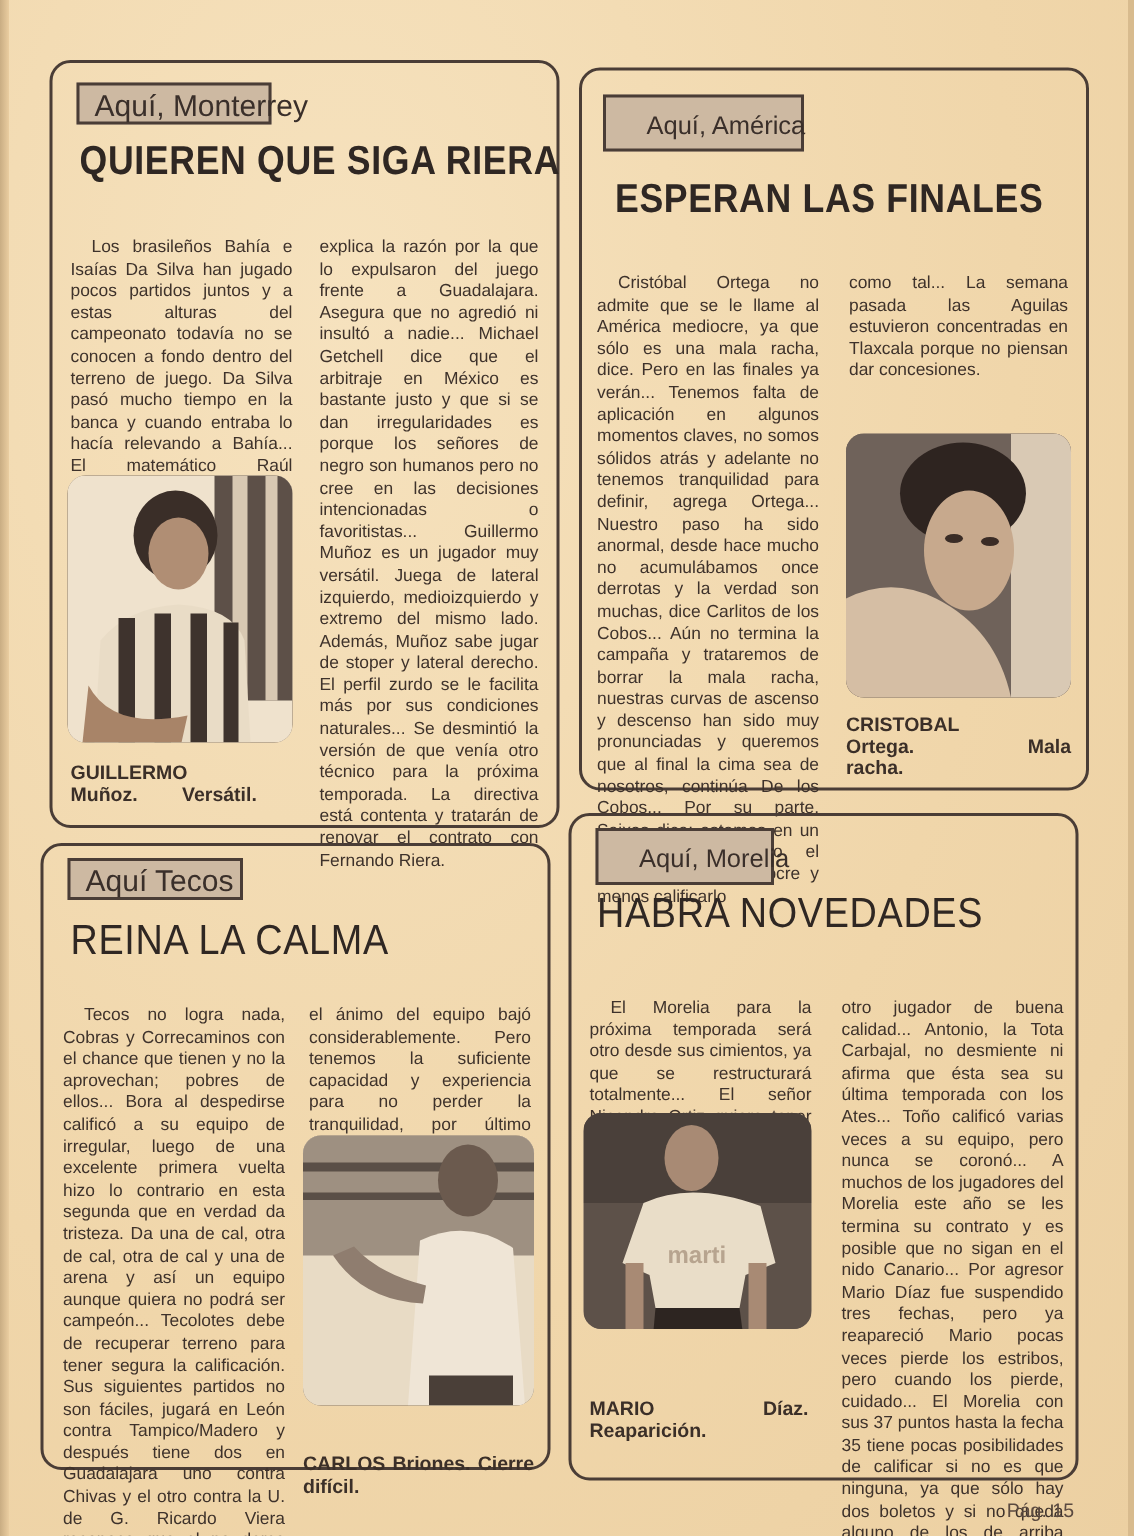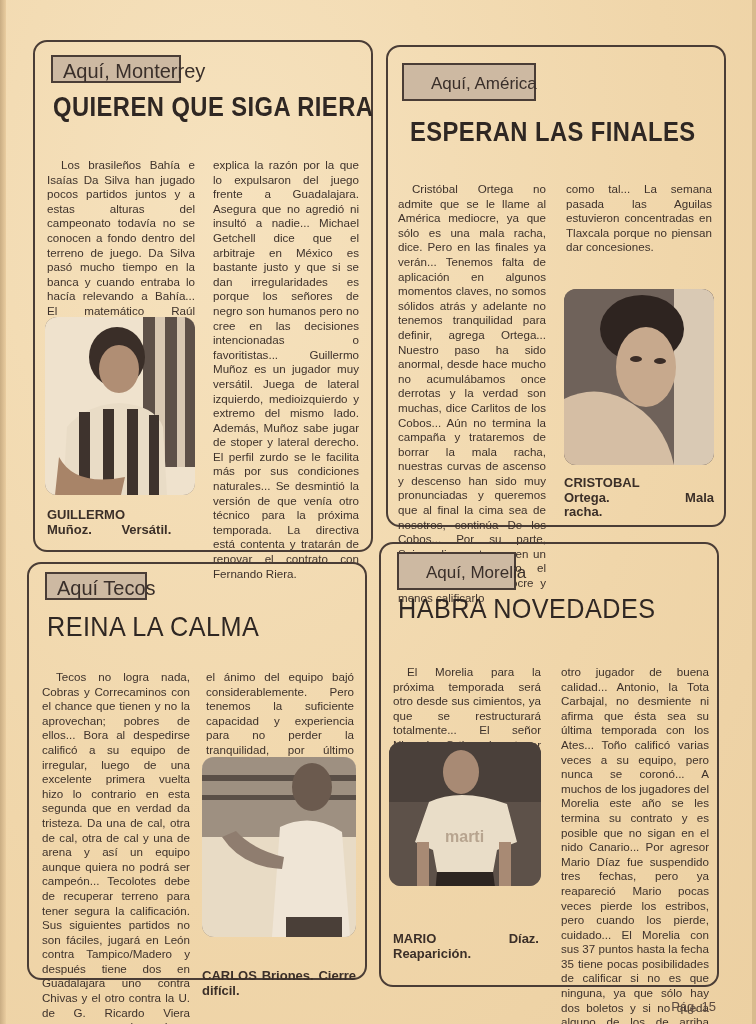--- a/index.html
+++ b/index.html
@@ -124,21 +124,21 @@
     <ellipse cx="78" cy="40" rx="42" ry="34" fill="#2e2420"></ellipse>
     <ellipse cx="82" cy="78" rx="30" ry="40" fill="#c7a98d"></ellipse>
     <path d="M0 176 L0 110 Q30 95 60 110 Q100 130 110 176 Z" fill="#d5bea4"></path>
     <ellipse cx="72" cy="70" rx="6" ry="3" fill="#3a2c26"></ellipse>
     <ellipse cx="96" cy="72" rx="6" ry="3" fill="#3a2c26"></ellipse>
   </svg>
 </div>
 <div class="caption" style="left:564px; top:476px; width:150px; word-spacing:34px;">CRISTOBAL Ortega. Mala racha.</div>
 
 <div class="box" style="left:27px; top:562px; width:340px; height:418px;"></div>
-<div class="tag" style="left:45px; top:572px; width:102px;">Aquí Tecos</div>
+<div class="tag" style="left:45px; top:572px; width:117px;">Aquí Tecos</div>
 <div class="headline light" style="left:47px; top:611px;">REINA LA CALMA</div>
 <div class="col" style="left:42px; top:650px; width:148px;">
   <p>Tecos no logra nada, Cobras y Correcaminos con el chance que tienen y no la aprovechan; pobres de ellos... Bora al despedirse calificó a su equipo de irregular, luego de una excelente primera vuelta hizo lo contrario en esta segunda que en verdad da tristeza. Da una de cal, otra de cal, otra de cal y una de arena y así un equipo aunque quiera no podrá ser campeón... Tecolotes debe de recuperar terreno para tener segura la calificación. Sus siguientes partidos no son fáciles, jugará en León contra Tampico/Madero y después tiene dos en Guadalajara uno contra Chivas y el otro contra la U. de G. Ricardo Viera reconoce que al no darse buenos resultados,</p>
 </div>
 <div class="col" style="left:206px; top:650px; width:148px;">
   <p class="noindent">el ánimo del equipo bajó considerablemente. Pero tenemos la suficiente capacidad y experiencia para no perder la tranquilidad, por último señala Viera... En algunos sentidos la salida de Bora ha sido benéfica.</p>
 </div>
 <div class="photo" style="left:202px; top:757px; width:154px; height:180px;">
   <svg width="154" height="180" viewBox="0 0 154 180">
     <rect width="154" height="180" fill="#e8dbc5"></rect>

